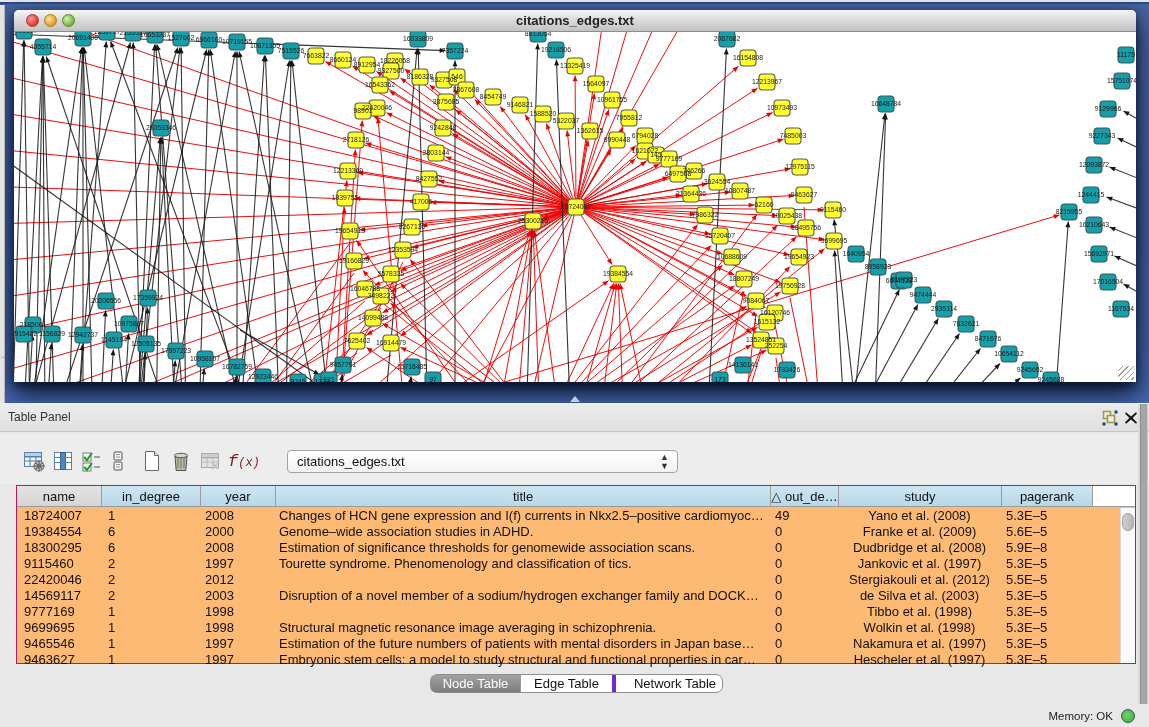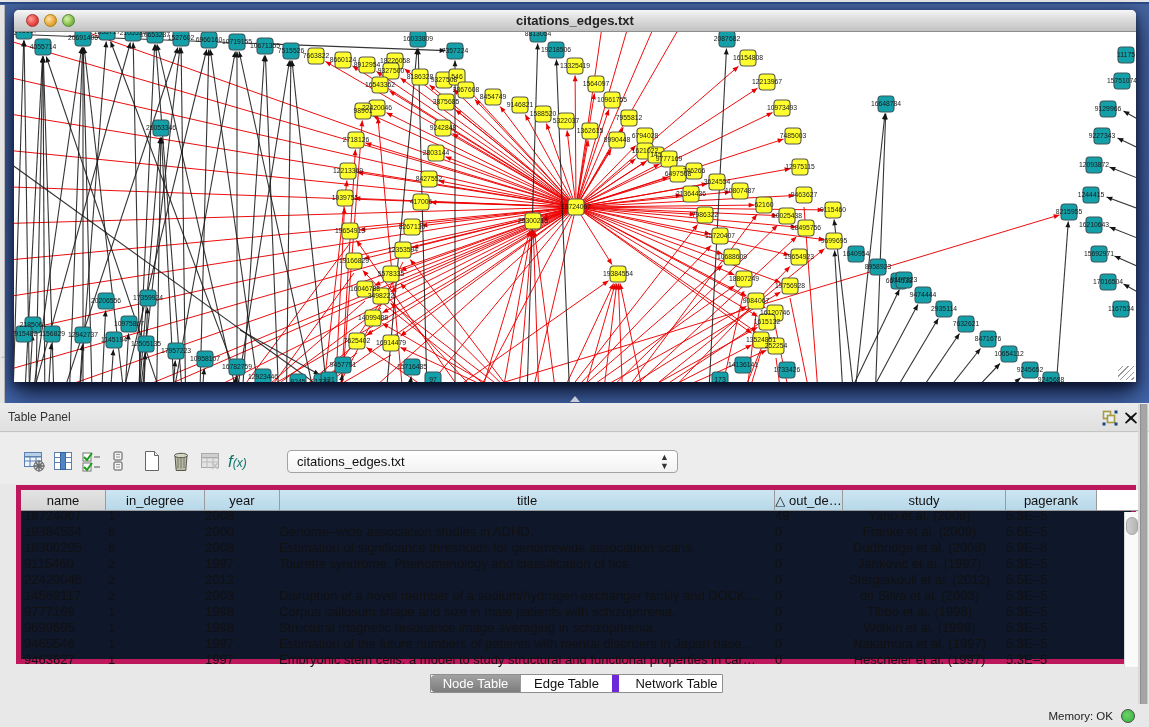--- a/index.html
+++ b/index.html
@@ -31,40 +31,40 @@
 #panel{position:absolute;left:0;top:403px;width:1149px;height:324px;background:#e8e8e8}
 #phdr{position:absolute;left:0;top:0;width:1149px;height:29px;background:linear-gradient(#ececec,#e0e0e0);
  border-bottom:1px solid #c4c4c4;font-size:12px;color:#333;line-height:29px;padding-left:8px}
 #pfloat{position:absolute;right:31px;top:7px}#pclose{position:absolute;right:11px;top:8px}
 #toolbar{position:absolute;left:0;top:30px;width:1149px;height:51px;background:#ededed}
 .ticon{position:absolute;top:16px}
 #combo{position:absolute;left:287px;top:17px;width:391px;height:23px;background:linear-gradient(#fff,#f2f2f2);
  border:1px solid #a3a3a3;border-radius:4px;font-size:13px;color:#111;line-height:21px;padding-left:9px}
 #combo .ud{position:absolute;right:8px;top:2px;font-size:9px;color:#333;line-height:9px}
 
-#tbl{position:absolute;left:16px;top:82px;width:1120px;height:179px;background:#0f172a;border:5px solid #be185d}
+#tbl{position:absolute;left:16px;top:82px;width:1120px;height:179px;background:#fdba74;border:1px solid #be185d}
 .hc{position:absolute;top:0;height:21px;background:linear-gradient(#cde5f2,#b7d8e9);border-right:1px solid #9b9b9b;
  border-bottom:1px solid #9b9b9b;text-align:center;font-size:13px;color:#111;line-height:21px}
 #h0{left:0;width:85px;background:linear-gradient(#e3e3e3,#d5d5d5)}
 #h1{left:85px;width:99px}#h2{left:184px;width:75px}#h3{left:259px;width:495px}
 #h4{left:754px;width:68px}#h5{left:822px;width:163px}#h6{left:985px;width:91px}
 #hrest{position:absolute;left:1076px;top:0;width:42px;height:21px;border-bottom:1px solid #9b9b9b;background:#fff}
 .row{position:absolute;left:16px;width:1100px;height:16px;font-size:13px;color:#111;white-space:nowrap}
 .row span{position:absolute;top:0;line-height:16px}
 .c0{left:8px}.c1{left:92px}.c2{left:189px}.c3{left:263px;width:489px;overflow:hidden}
 .c4{left:759px}.c5{left:822px;width:163px;text-align:center}.c6{left:990px}
 #vsb{position:absolute;left:1103px;top:22px;width:15px;height:155px;background:#fafafa;border-left:1px solid #d9d9d9}
 #vsbthumb{position:absolute;left:1104.5px;top:27px;width:12px;height:18px;background:linear-gradient(90deg,#cfcfcf,#b5b5b5);border:1px solid #a5a5a5;border-radius:6px}
 
-#tabs{position:absolute;left:430px;top:271px;width:293px;height:19px;border:1px solid #8e8e8e;border-radius:1px;
+#tabs{position:absolute;left:430px;top:271px;width:293px;height:19px;border:1px solid #8e8e8e;border-radius:7px;
  background:#fff;font-size:13px;color:#111}
 #tabs span{position:absolute;top:0;height:17px;line-height:17px;text-align:center}
 #tseg1{left:0;width:89px;background:linear-gradient(#a2a2a2,#7c7c7c);color:#fff;border-radius:4px 0 0 4px}
 #tseg2{left:89px;width:92px;border-left:1px solid #999}
-#tseg3{left:181px;width:122px;border-left:7px solid #6d28d9}
+#tseg3{left:181px;width:122px;border-left:4px solid #6d28d9}
 #mem{position:absolute;right:36px;top:307px;font-size:11.5px;color:#222}
 #memdot{position:absolute;right:14px;top:306px;width:14px;height:14px;border-radius:50%;
  background:radial-gradient(circle at 5px 5px,#6fd06f,#2eb42e);border:1.5px solid #4a4a4a}
 #rbar{position:absolute;right:1px;top:1px;width:10px;height:300px;background:#dadada}
 #rbar:before{content:"";position:absolute;left:2px;top:0;width:6px;height:100%;background:#a5a5a5;border-left:1px solid #8e8e8e;border-right:1px solid #c9c9c9}
 </style></head>
 <body>
 <div id="stage">
  <div id="bluezone">
   <div id="topline"></div>
@@ -838,39 +838,40 @@
           <path d="M6 7h12l-1.2 14.5h-9.6z" fill="#b9b9a6" stroke="#55554a"></path>
           <ellipse cx="12" cy="6.5" rx="6.5" ry="2.2" fill="#d6d6c6" stroke="#55554a"></ellipse>
           <path d="M9 9v10M12 9v10.5M15 9v10" stroke="#77776a"></path>
         </svg>
         <svg class="ticon" style="left:198px" width="24" height="24" viewBox="0 0 24 24">
           <rect x="3.5" y="4.5" width="17" height="14" fill="#e3e3e3" stroke="#aaa"></rect>
           <path d="M3.5 9h17M3.5 13h17M9 4.5v14M15 4.5v14" stroke="#bbb" fill="none"></path>
           <rect x="3.5" y="4.5" width="17" height="4" fill="#cfcfcf" stroke="#aaa"></rect>
           <path d="M14 14l6 6M20 14l-6 6" stroke="#c2c2c2" stroke-width="1.6"></path>
         </svg>
-        <div class="ticon" style="left:228px;top:19px;position:absolute;font-family:Liberation Sans, sans-serif;font-size:15px;color:#0f766e"><i style="font-size:17px">f</i><i style="font-size:12px">(x)</i></div>
+        <div class="ticon" style="left:228px;top:19px;position:absolute;font-family:Liberation Mono, monospace;font-size:15px;color:#7f1d1d"><i style="font-size:17px">f</i><i style="font-size:12px">(x)</i></div>
     <div id="combo">citations_edges.txt<span class="ud">▲<br>▼</span></div>
   </div>
   <div id="tbl">
     <div class="hc" id="h0">name</div>
         <div class="hc" id="h1">in_degree</div>
     <div class="hc" id="h2">year</div>
         <div class="hc" id="h3">title</div>
     <div class="hc" id="h4">△ out_de…</div>
         <div class="hc" id="h5">study</div>
     <div class="hc" id="h6">pagerank</div>
         <div id="hrest"></div>
     <div id="vsb"></div>
         <div id="vsbthumb"></div>
   </div>
   <div class="row" style="top:105px">
         <span class="c0">18724007</span>
         <span class="c1">1</span>
         <span class="c2">2008</span>
+        <span class="c3">Changes of HCN gene expression and I(f) currents in Nkx2.5–positive cardiomyoc…</span>
         <span class="c4">49</span>
         <span class="c5">Yano et al. (2008)</span>
         <span class="c6">5.3E–5</span>
       </div>
       <div class="row" style="top:121px">
         <span class="c0">19384554</span>
         <span class="c1">6</span>
         <span class="c2">2000</span>
         <span class="c3">Genome–wide association studies in ADHD.</span>
         <span class="c4">0</span>
@@ -909,21 +910,20 @@
         <span class="c2">2003</span>
         <span class="c3">Disruption of a novel member of a sodium/hydrogen exchanger family and DOCK…</span>
         <span class="c4">0</span>
         <span class="c5">de Silva et al. (2003)</span>
         <span class="c6">5.3E–5</span>
       </div>
       <div class="row" style="top:201px">
         <span class="c0">9777169</span>
         <span class="c1">1</span>
         <span class="c2">1998</span>
-        <span class="c3">Corpus callosum shape and size in male patients with schizophrenia.</span>
         <span class="c4">0</span>
         <span class="c5">Tibbo et al. (1998)</span>
         <span class="c6">5.3E–5</span>
       </div>
       <div class="row" style="top:217px">
         <span class="c0">9699695</span>
         <span class="c1">1</span>
         <span class="c2">1998</span>
         <span class="c3">Structural magnetic resonance image averaging in schizophrenia.</span>
         <span class="c4">0</span>

